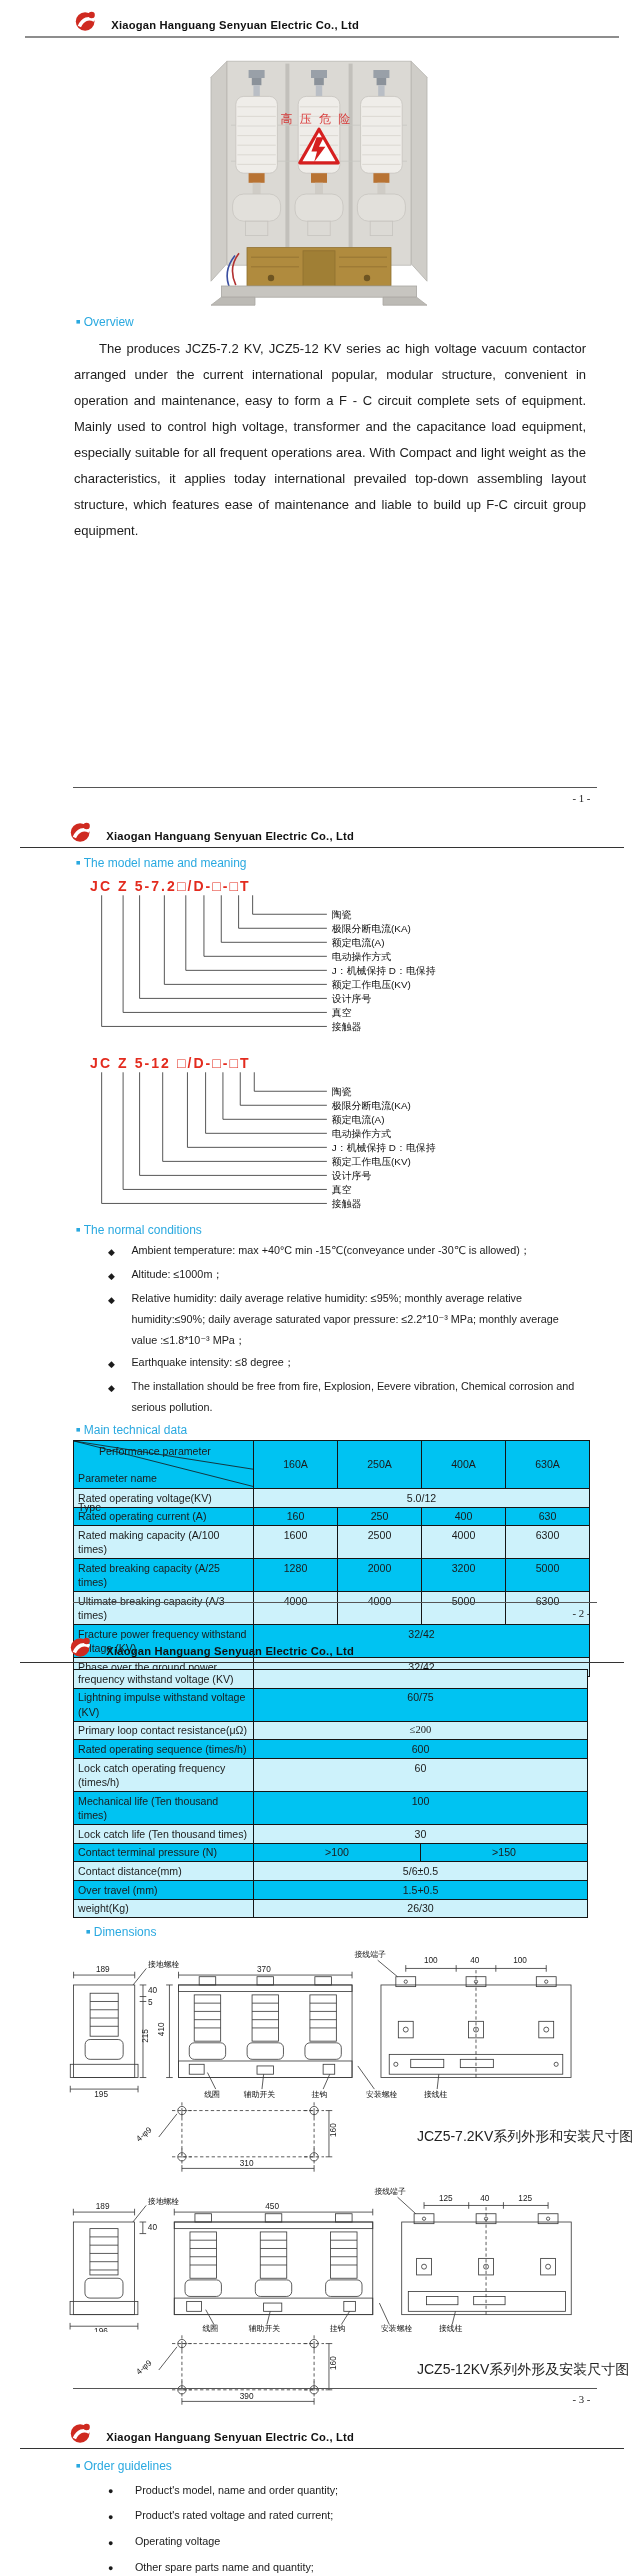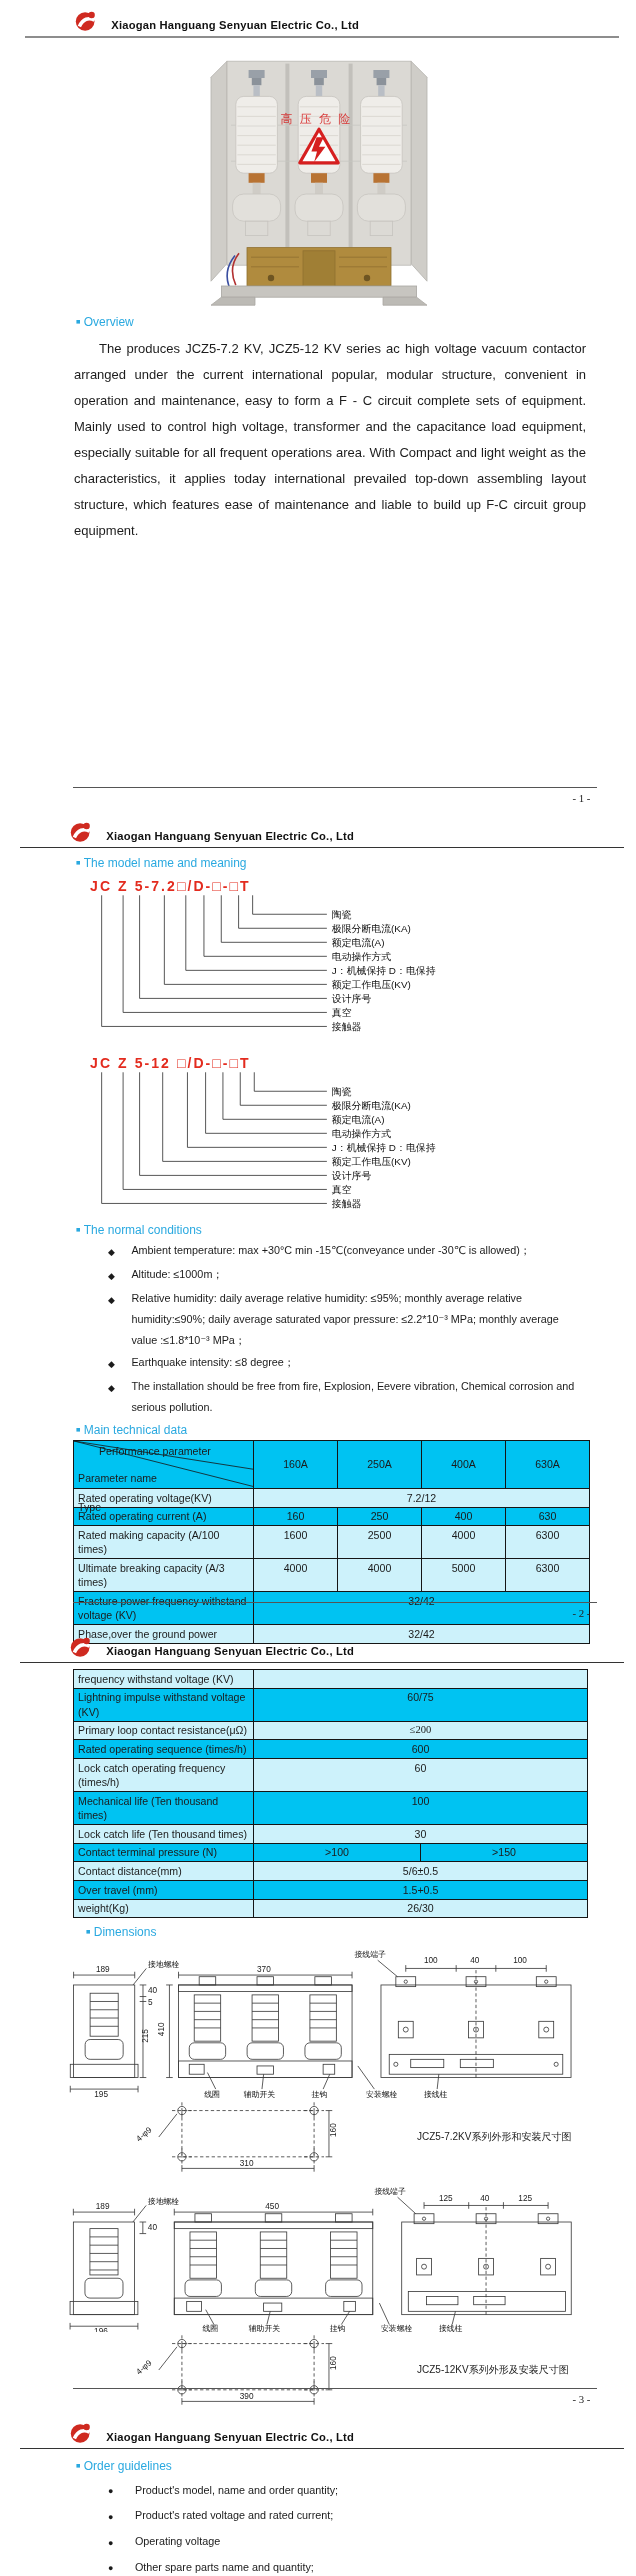--- a/index.html
+++ b/index.html
@@ -49,21 +49,21 @@
   td.corner svg { position:absolute; inset:0; width:100%; height:100%; }
   td.corner span { position:absolute; font-size:10.6px; white-space:nowrap; }
   .cn1 { top:2.5px; left:25px; } .cn2 { top:17.4px; left:4.1px;margin-top:42px; } .cn3 { bottom:2.5px; left:4.1px; }
 
   .tech { display:block; margin:3.3px auto 0; }
   .tl { stroke:#3a3a3a; fill:none; stroke-width:1; }
   .dt { font-size:10px; fill:#222; font-family:"Liberation Sans",sans-serif; }
   .co { font-size:9.5px; fill:#111; }
   .dash { stroke:#3a3a3a; fill:none; stroke-width:1; stroke-dasharray:4 3; }
   .caprow { display:flex; align-items:center; gap:45px; margin:0 0 1.7px 124px; }
-  .cap { font-size:10px; color:#222; white-space:nowrap; }
+  .cap { font-size:14px; color:#222; white-space:nowrap; }
 
   .warnred { fill:#d61f1f; }
 </style>
 </head>
 <body>
 
 <div class="page p1">
   <div class="hdr first">
     <svg class="logo" viewBox="0 0 40 32">
       <circle cx="16" cy="16" r="13" fill="#cf2a20"></circle>
@@ -200,21 +200,21 @@
     <text class="mlab" x="341" y="190">接触器</text>
   </svg>
 
   <h2 class="sec">
     <span class="sq">■</span>
     <span>The normal conditions</span>
   </h2>
   <ul class="blist">
     <li>
         <span class="b">◆</span>
-        <span>Ambient temperature: max +30°C min -15℃(conveyance under -30℃  is allowed)；</span>
+        <span>Ambient temperature: max +40°C min -15℃(conveyance under -30℃  is allowed)；</span>
       </li>
     <li>
         <span class="b">◆</span>
         <span>Altitude: ≤1000m；</span>
       </li>
     <li>
         <span class="b">◆</span>
         <span>Relative humidity: daily average relative humidity: ≤95%; monthly average relative humidity:≤90%; daily average saturated vapor pressure: ≤2.2*10⁻³ MPa; monthly average value :≤1.8*10⁻³ MPa；</span>
       </li>
     <li>
@@ -251,35 +251,42 @@
         <span class="cn2">Type</span>
         <span class="cn3">Parameter name</span>
       </td>
       <td class="v">160A</td>
       <td class="v">250A</td>
       <td class="v">400A</td>
       <td class="v">630A</td>
     </tr>
     <tr class="light">
       <td>Rated operating voltage(KV)</td>
-      <td class="v" colspan="4">7.2/12</td>
+      <td class="v" colspan="4">5.0/12</td>
     </tr>
     <tr class="dark">
       <td>Rated operating current (A)</td>
       <td class="v">160</td>
       <td class="v">250</td>
       <td class="v">400</td>
       <td class="v">630</td>
     </tr>
     <tr class="light">
       <td>Rated making capacity (A/100 times)</td>
       <td class="v" style="vertical-align:top;">1600</td>
       <td class="v" style="vertical-align:top;">2500</td>
       <td class="v" style="vertical-align:top;">4000</td>
       <td class="v" style="vertical-align:top;">6300</td>
+    </tr>
+    <tr class="dark">
+      <td>Rated breaking capacity (A/25 times)</td>
+      <td class="v" style="vertical-align:top;">1280</td>
+      <td class="v" style="vertical-align:top;">2000</td>
+      <td class="v" style="vertical-align:top;">3200</td>
+      <td class="v" style="vertical-align:top;">5000</td>
     </tr>
     <tr class="light">
       <td>Ultimate breaking capacity (A/3 times)</td>
       <td class="v" style="vertical-align:top;">4000</td>
       <td class="v" style="vertical-align:top;">4000</td>
       <td class="v" style="vertical-align:top;">5000</td>
       <td class="v" style="vertical-align:top;">6300</td>
     </tr>
     <tr class="dark">
       <td>Fracture power frequency withstand voltage (KV)</td>

